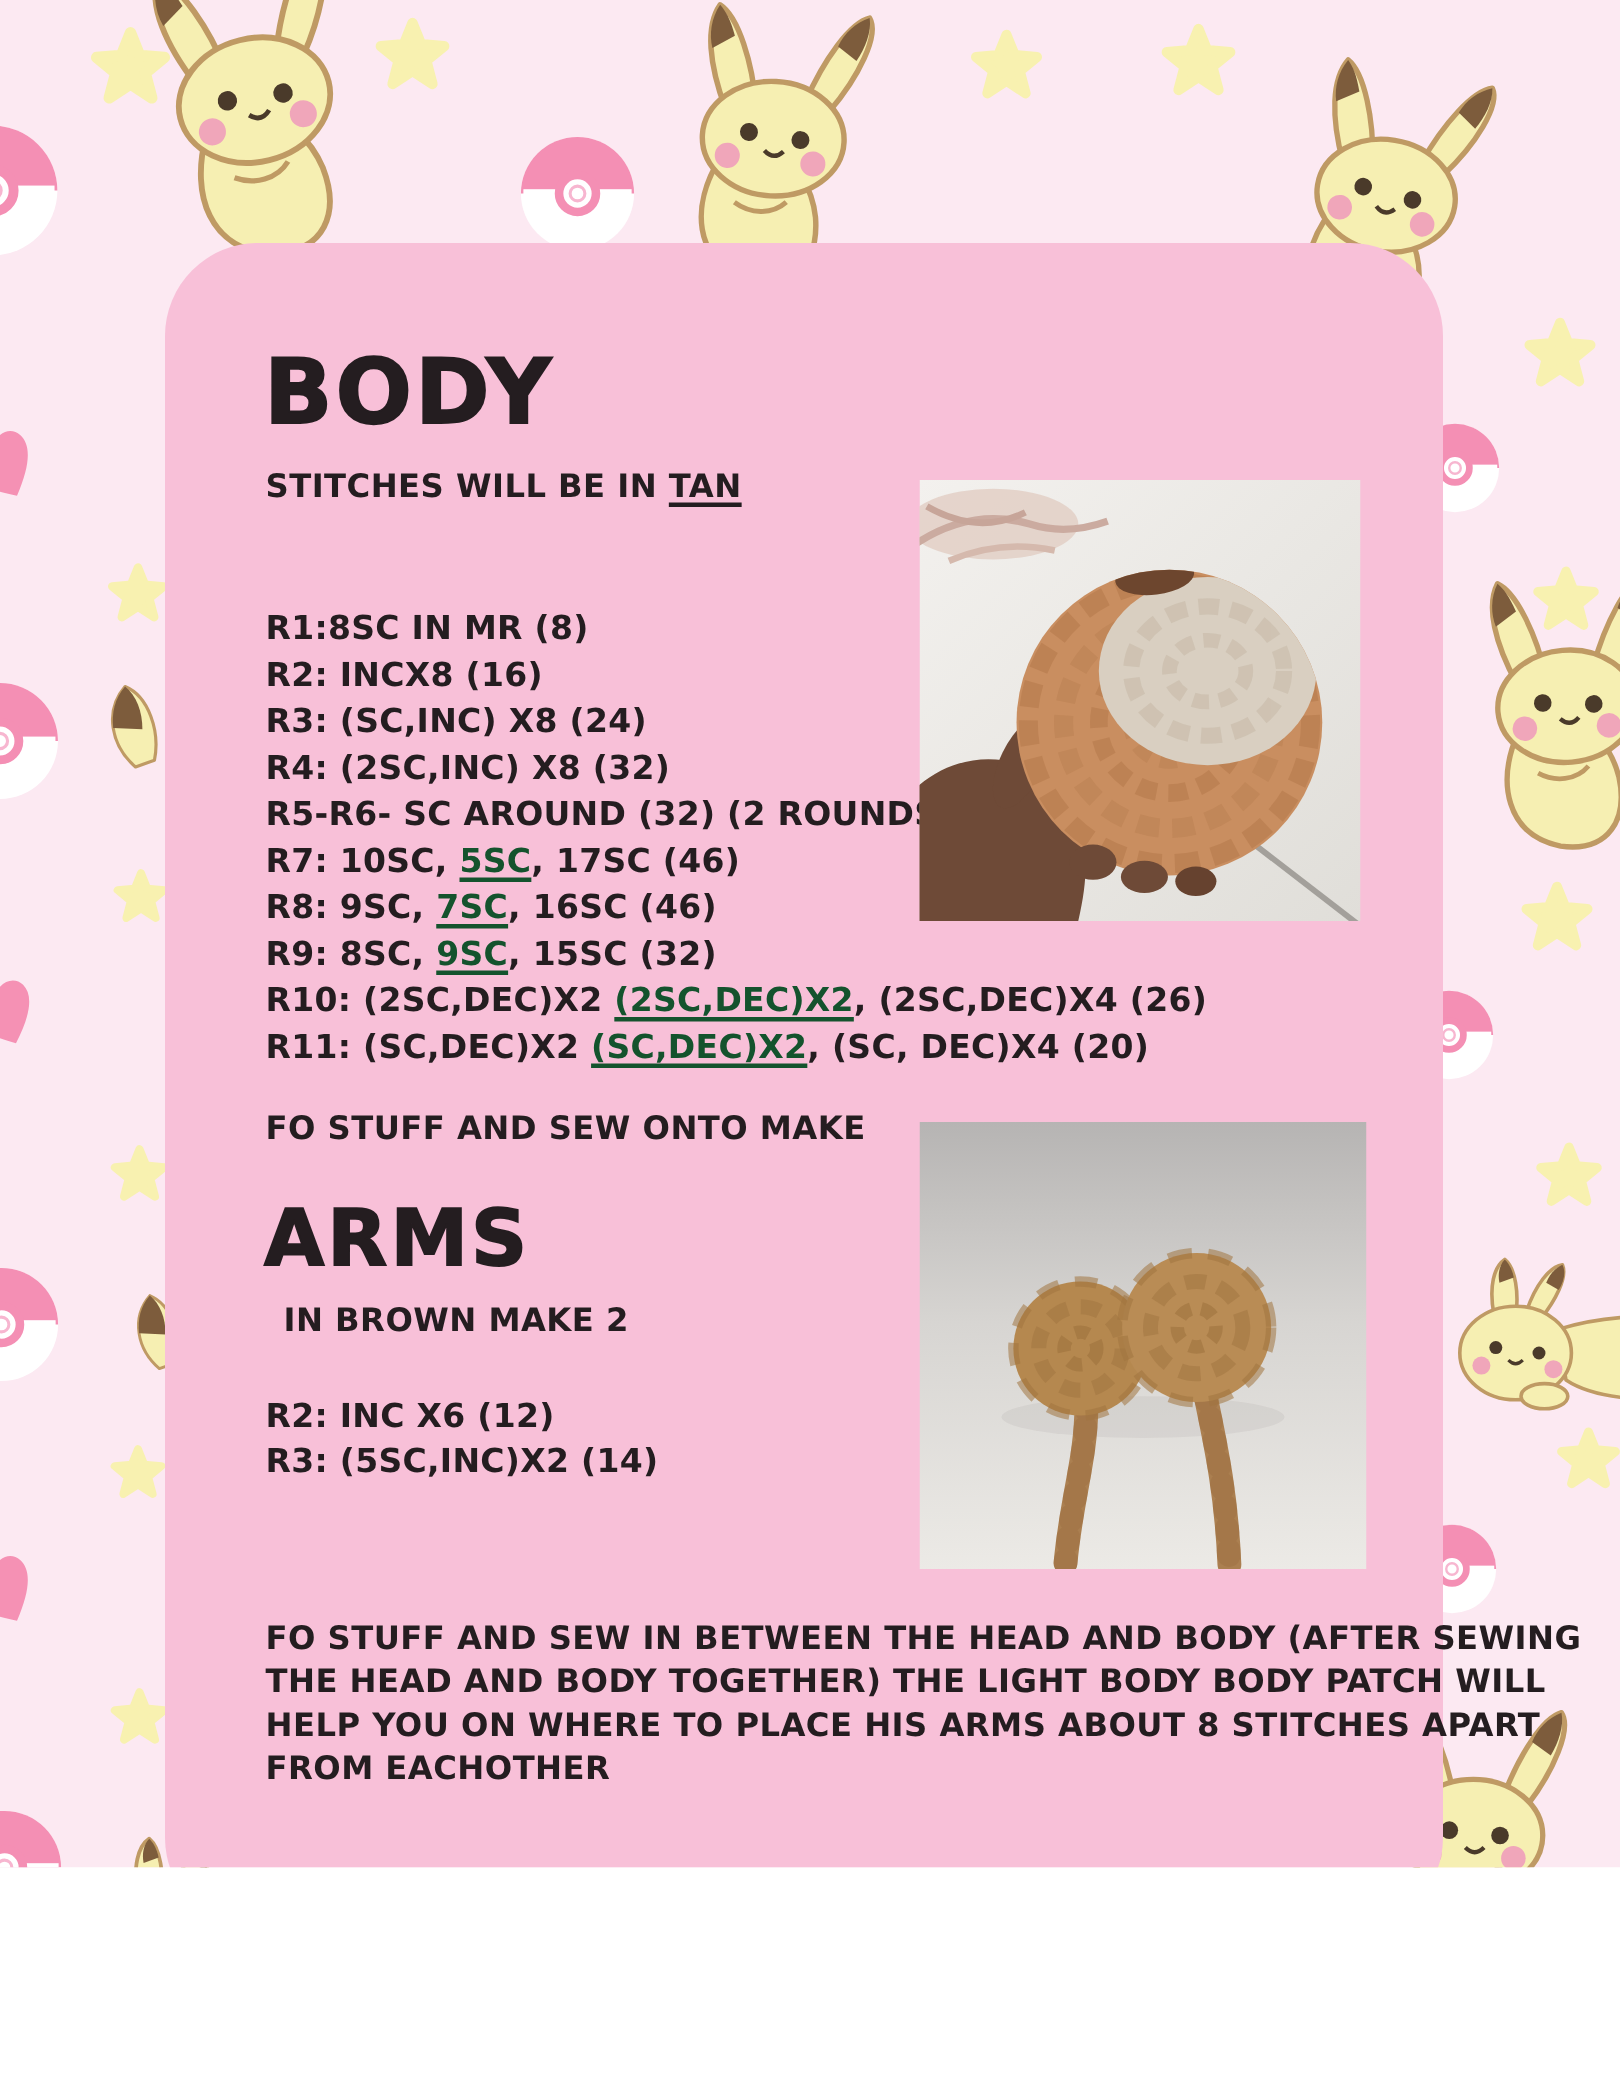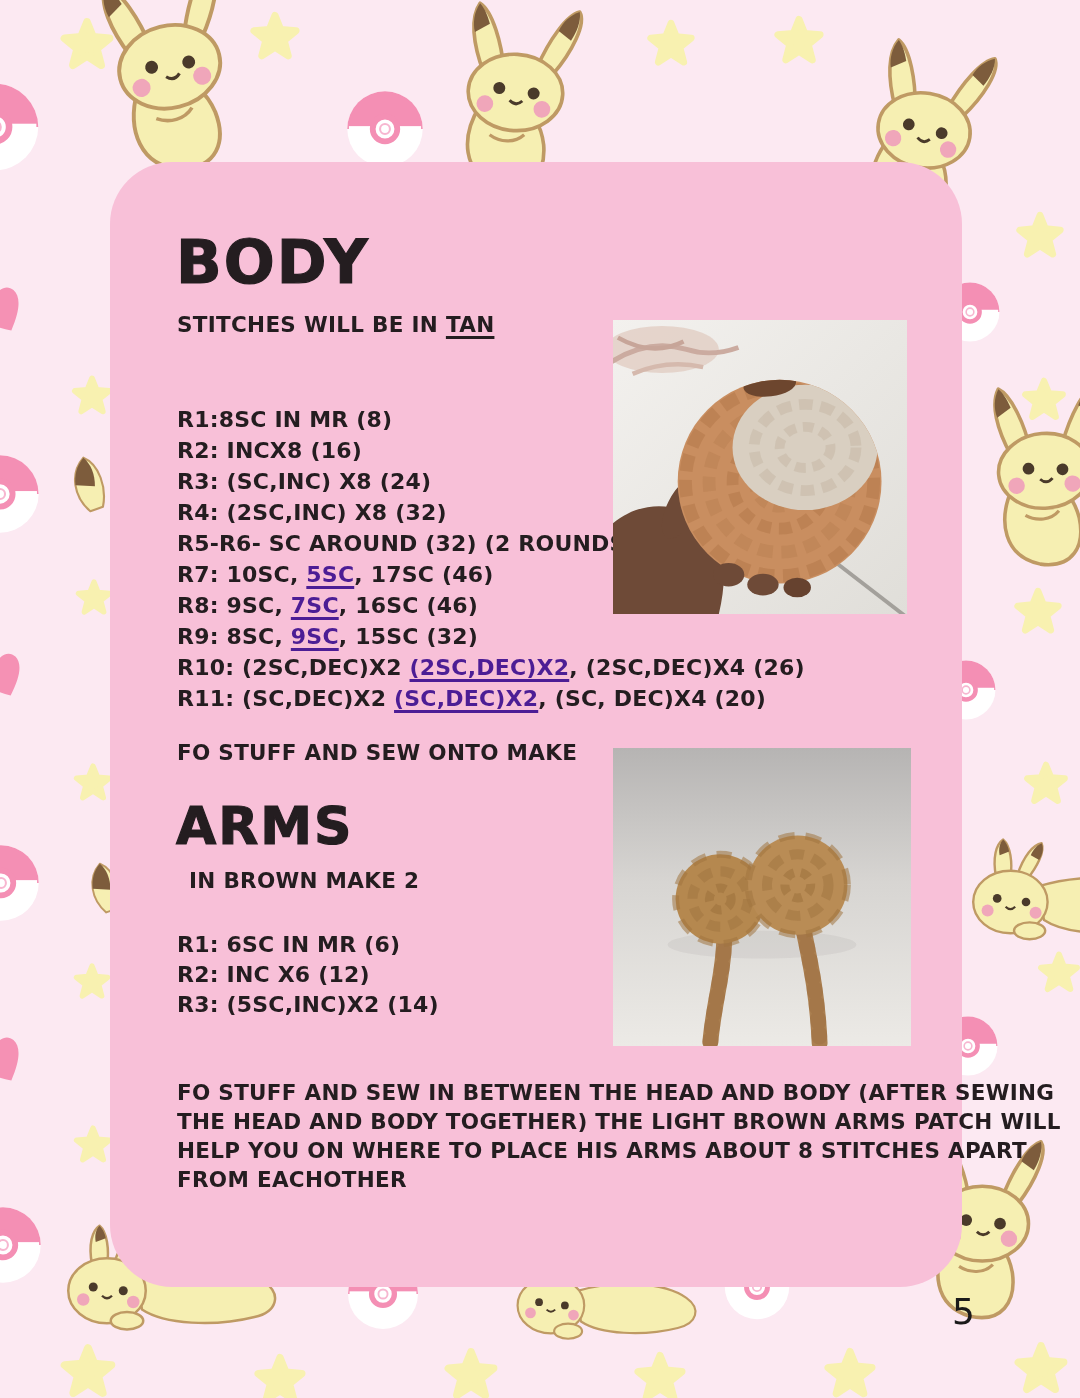--- a/index.html
+++ b/index.html
@@ -1,32 +1,32 @@
 <!DOCTYPE html>
 <html><head>
 <meta charset="utf-8">
 <style>
   html,body { margin:0; padding:0; }
   .page {
-    position:relative; width:1080px; height:1398px; overflow:hidden;
+    position:relative; width:1080px; height:1245px; overflow:hidden;
     background:#fce9f2;
     font-family:"DejaVu Sans", "Liberation Sans", sans-serif;
   }
   .dec { position:absolute; overflow:visible; }
   .card {
     position:absolute; left:110px; top:162px; width:852px; height:1125px;
     background:#f8c0d8; border-radius:62px;
   }
   .txt { position:absolute; color:#241d20; font-weight:bold; }
   .title { font-size:60px; letter-spacing:2px; -webkit-text-stroke:1.2px #241d20; line-height:1; }
   .sub { font-size:21.5px; line-height:29px; letter-spacing:0.3px; }
   .rows div { font-size:22px; line-height:31px; letter-spacing:0.2px; white-space:nowrap; }
   .rows-arms div { font-size:22px; line-height:30px; letter-spacing:0.2px; white-space:nowrap; }
   .note { font-size:21.5px; line-height:29px; letter-spacing:0.3px; }
-  .tan { color:#4c1d95; text-decoration:underline; text-decoration-thickness:2.5px; text-underline-offset:4px; }
+  .tan { color:#14532d; text-decoration:underline; text-decoration-thickness:2.5px; text-underline-offset:4px; }
   .udark { text-decoration:underline; text-decoration-thickness:2.5px; text-underline-offset:4px; }
   .photo { position:absolute; }
   .pagenum {
     position:absolute; left:952px; top:1291px; font-size:36px; color:#1a1a1a;
     font-weight:400; letter-spacing:0;
   }
 </style>
 </head>
 <body>
 
@@ -230,28 +230,27 @@
     <div><span>R10: (2SC,DEC)X2 </span><span class="tan">(2SC,DEC)X2</span><span>, (2SC,DEC)X4 (26)</span></div>
     <div><span>R11: (SC,DEC)X2 </span><span class="tan">(SC,DEC)X2</span><span>, (SC, DEC)X4 (20)</span></div>
   </div>
 
   <div class="txt note" style="left:177px;top:738px">FO STUFF AND SEW ONTO MAKE</div>
 
   <div class="txt title" style="left:176px;top:800px;font-size:52px">ARMS</div>
   <div class="txt sub" style="left:189px;top:866px">IN BROWN MAKE 2</div>
 
   <div class="txt rows-arms" style="left:177px;top:930px">
-    <div>R1: 6SC IN MR (6)</div>
     <div>R2: INC X6 (12)</div>
     <div>R3: (5SC,INC)X2 (14)</div>
   </div>
 
   <div class="txt note" style="left:177px;top:1078px">
     <div>FO STUFF AND SEW IN BETWEEN THE HEAD AND BODY (AFTER SEWING</div>
-    <div>THE HEAD AND BODY TOGETHER) THE LIGHT BROWN ARMS PATCH WILL</div>
+    <div>THE HEAD AND BODY TOGETHER) THE LIGHT BODY BODY PATCH WILL</div>
     <div>HELP YOU ON WHERE TO PLACE HIS ARMS ABOUT 8 STITCHES APART</div>
     <div>FROM EACHOTHER</div>
   </div>
 
   <svg class="photo" style="left:613px;top:320px;width:294px;height:294px" viewBox="0 0 300 300" preserveAspectRatio="none">
     <defs>
       <linearGradient id="p1bg" x1="0" y1="0" x2="1" y2="1">
         <stop offset="0" stop-color="#f3f1ee"></stop>
           <stop offset="1" stop-color="#e0ded9"></stop>
       </linearGradient>

